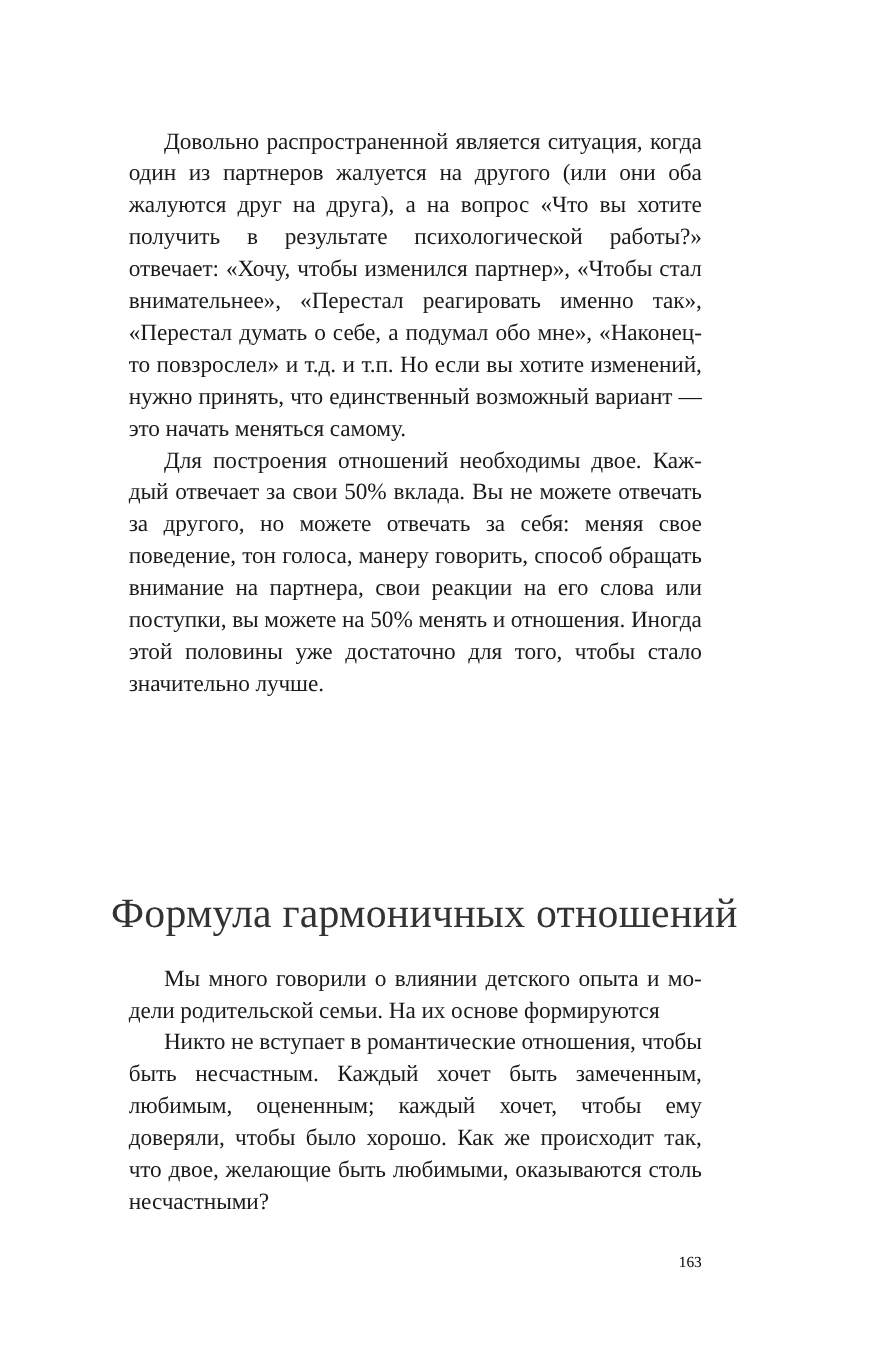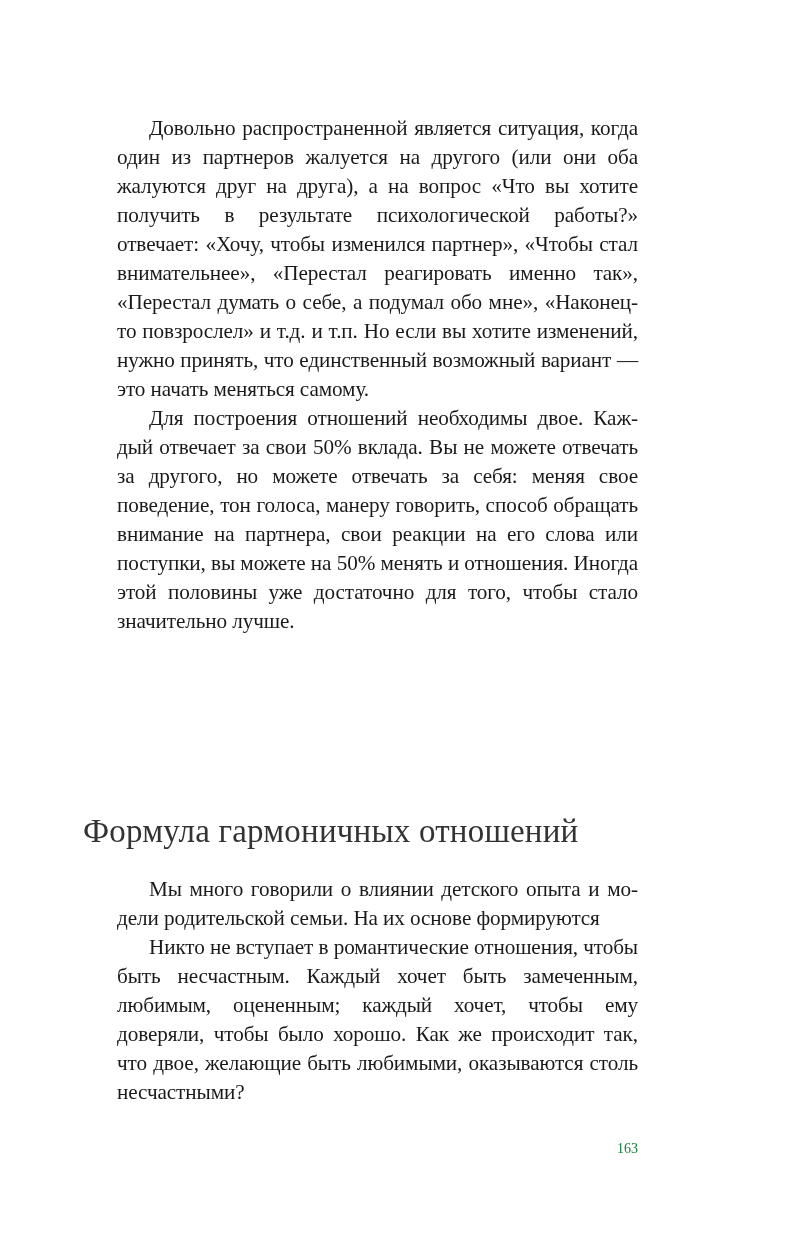--- a/index.html
+++ b/index.html
@@ -23,45 +23,45 @@
       font-size: 21.2px;
       line-height: 29px;
       text-align: justify;
       text-align-last: left;
       hyphens: manual;
       letter-spacing: -0.1px;
     }
     .para.indent { text-indent: 32px; }
     .heading {
       position: absolute;
-      left: 83px;
+      left: 101px;
       top: 806px;
       width: 560px;
       margin: 0;
       font-family: "Liberation Serif", "DejaVu Serif", serif;
       font-weight: normal;
-      font-size: 33px;
+      font-size: 38px;
       line-height: 50px;
       color: #333333;
       letter-spacing: 0.2px;
       white-space: nowrap;
     }
     .section2 {
       position: absolute;
       left: 117px;
       top: 875px;
       width: 521px;
     }
     .page-number {
       position: absolute;
       left: 617px;
       top: 1140px;
       font-size: 14px;
       line-height: 18px;
-      color: #15803d;
+      color: #000000;
     }
   </style>
 </head>
 <body>
 
 <div class="page">
   <p class="para indent">Довольно распространенной является ситуация, когда один из партнеров жалуется на другого (или они оба жалуются друг на друга), а на вопрос «Что вы хотите получить в результате психологической ра­боты?» отвечает: «Хочу, чтобы изменился партнер», «Чтобы стал внимательнее», «Перестал реагировать именно так», «Перестал думать о себе, а подумал обо мне», «Наконец-то повзрослел» и т.д. и т.п. Но если вы хотите изменений, нужно принять, что един­ственный возможный вариант — это начать меняться самому.</p>
   <p class="para indent">Для построения отношений необходимы двое. Каж­дый отвечает за свои 50% вклада. Вы не можете отве­чать за другого, но можете отвечать за себя: меняя свое поведение, тон голоса, манеру говорить, способ обра­щать внимание на партнера, свои реакции на его слова или поступки, вы можете на 50% менять и отношения. Иногда этой половины уже достаточно для того, чтобы стало значительно лучше.</p>
 </div>
 

